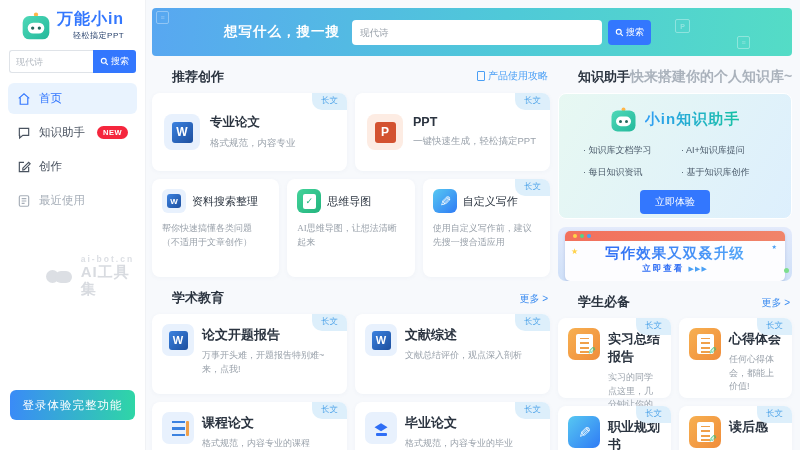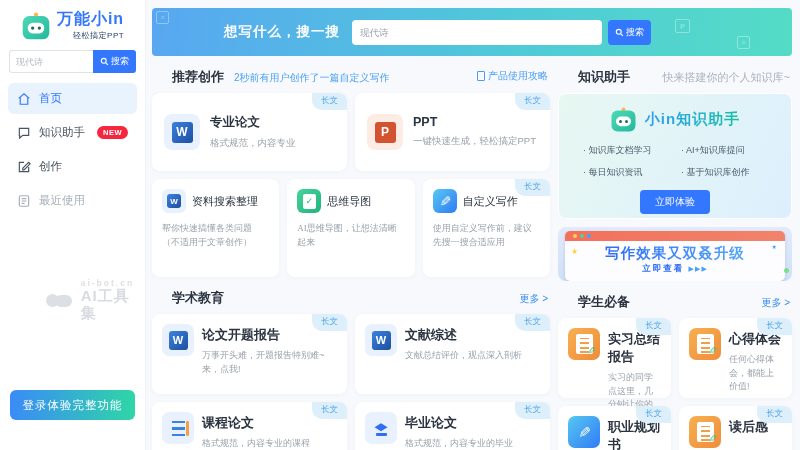--- a/index.html
+++ b/index.html
@@ -15,21 +15,21 @@
   .side-search { display:flex; margin:2px 9px 10px; }
   .side-search input { flex:1; min-width:0; height:23px; border:1px solid #dfe3e8; border-right:none; border-radius:3px 0 0 3px; font-size:9px; padding:0 6px; color:#333; outline:none; }
   .side-search input::placeholder { color:#b4bac2; }
   .btn-search { display:flex; align-items:center; justify-content:center; gap:2px; background:#3377fe; color:#fff; border:none; font-size:9px; padding:0 7px; border-radius:0 3px 3px 0; cursor:pointer; }
   .nav { margin-top:2px;text-align:right; }
   .nav-item { display:flex; align-items:center; gap:8px; margin:3px 8px; padding:8px 9px; border-radius:6px; font-size:11.5px; color:#4a5360; cursor:pointer; }
   .nav-item .nicon { display:flex; width:14px; height:14px; }
   .nav-item.active { background:#e9f3fe; color:#3377fe; }
   .nav-item.dim { color:#a6aeb8; }
   .new-badge { margin-left:auto; background:#f5263d; color:#fff; font-size:7.5px; font-weight:bold; padding:2px 6px; border-radius:999px; letter-spacing:.5px; }
-  .watermark { position:absolute; top:278px; left:0; right:0; display:flex; align-items:center; justify-content:center; gap:7px; color:#d5d9de;padding-left:44px; }
+  .watermark { position:absolute; top:254px; left:0; right:0; display:flex; align-items:center; justify-content:center; gap:7px; color:#d5d9de;padding-left:44px; }
   .cloud { position:relative; width:30px; height:15px; }
   .cloud:before,.cloud:after { content:""; position:absolute; background:#dcdfe4; border-radius:50%; }
   .cloud:before { width:13px; height:13px; left:2px; top:2px; }
   .cloud:after { width:17px; height:12px; left:11px; top:3px; border-radius:8px; }
   .wm-site { font-size:8.5px; font-weight:bold; letter-spacing:2px; color:#dcdfe4; }
   .wm-name { font-size:15px; font-weight:bold; color:#d8dbe0; letter-spacing:1px; line-height:1.1; }
   .login-btn { position:absolute; bottom:30px; left:10px; right:10px; height:30px; border:none; border-radius:6px; background:linear-gradient(90deg,#3a8bf7,#2fd6a6); color:#fff; font-size:11.5px; cursor:pointer; letter-spacing:1px; }
 
   
   .main { flex:1; background:#f7f9fc; padding:8px 8px 0 6px; overflow:hidden; }
@@ -46,21 +46,21 @@
 
   .content { display:flex; gap:8px; }
   .col-left { width:398px; flex-shrink:0; }
   .col-right { flex:1; min-width:0; }
   .sec-head { display:flex; align-items:baseline; margin:2px 2px 8px; height:17px; }
   .sec-title { font-size:13px; font-weight:bold; color:#2b3440; white-space:nowrap;margin-left:18px; }
   .ticker { font-size:10px; color:#4a9ff5; margin-left:10px; white-space:nowrap; }
   .guide { margin-left:auto; font-size:10px; color:#4a9ff5; display:flex; align-items:center; gap:3px; cursor:pointer; white-space:nowrap; }
   .gicon { width:8px; height:10px; border:1px solid #4a9ff5; border-radius:1px; }
   .more { margin-left:auto; font-size:10px; color:#3b8cf0; cursor:pointer; white-space:nowrap; }
-  .hint { margin-left:auto; font-size:11px; color:#aab2bc; white-space:nowrap; }
+  .hint { margin-left:auto; font-size:14px; color:#aab2bc; white-space:nowrap;font-weight:bold; }
 
   .row { display:flex; gap:8px; }
   .card { position:relative; background:#fff; border-radius:8px; box-shadow:0 1px 4px rgba(100,120,150,.05); cursor:pointer; }
   .badge { position:absolute; top:0; right:0; background:#ddeffb; color:#57a8ea; font-size:8.5px; padding:2px 9px 3px; border-radius:0 8px 0 10px; }
   .card.lg { flex:1; height:78px; padding:10px 12px; display:flex; align-items:center; gap:10px; }
   .ctitle { font-size:12.5px; font-weight:bold; color:#2b3440; margin-bottom:5px; }
   .cdesc { font-size:9.5px; color:#9aa2ab; line-height:1.55; }
   .card.md { flex:1; height:98px; padding:10px; margin-top:0; }
   .md-head { display:flex; align-items:center; gap:6px; }
   .md-title { font-size:11px; font-weight:normal; color:#2b3440; }
@@ -231,21 +231,20 @@
           <span>搜索</span>
         </button>
       </div>
     </div>
 
     <div class="content">
 
       <section class="col-left">
         <div class="sec-head">
           <span class="sec-title">推荐创作</span>
-          <span class="ticker">2秒前有用户创作了一篇自定义写作</span>
           <span class="guide">
             <span class="gicon"></span>
             <span>产品使用攻略</span>
           </span>
         </div>
 
         <div class="row">
           <div class="card lg">
             <span class="badge">长文</span>
             <span class="tile t36 word">

